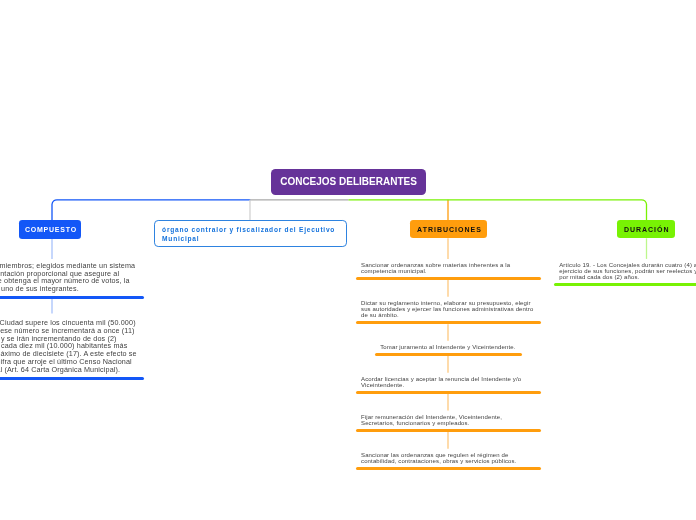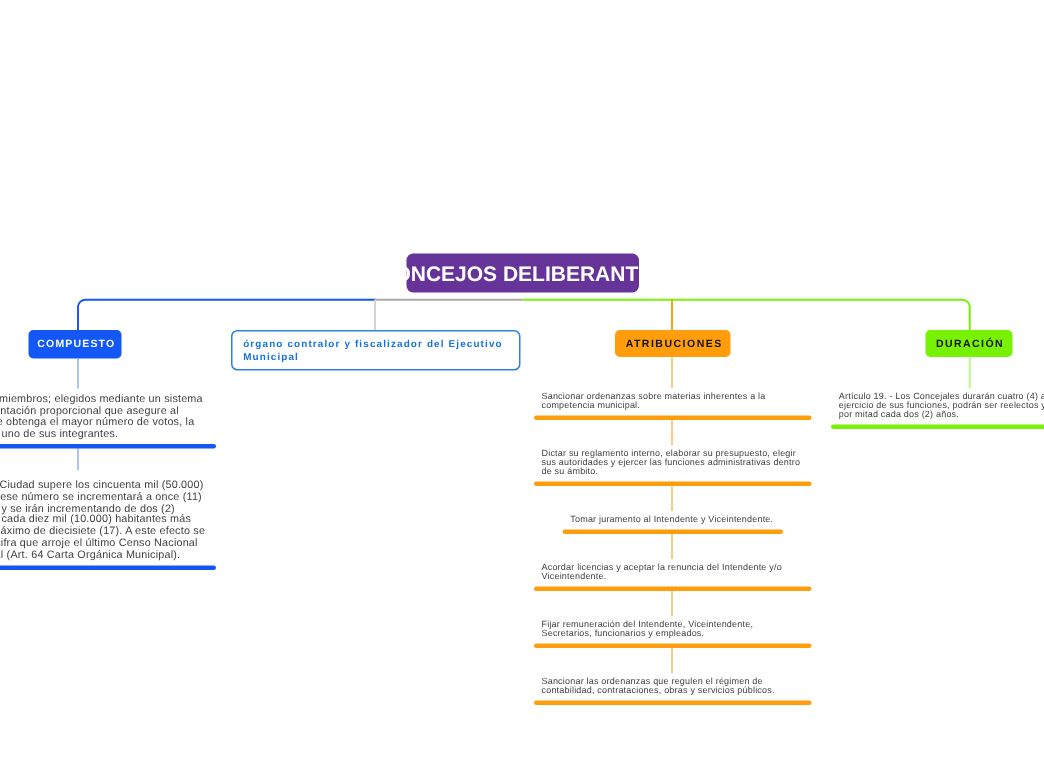--- a/index.html
+++ b/index.html
@@ -1,20 +1,20 @@
 <!DOCTYPE html>
 <html><head>
 <meta charset="utf-8">
 <style>
   html,body{margin:0;padding:0;}
   body{width:696px;height:520px;background:#ffffff;font-family:"Liberation Sans",sans-serif;overflow:hidden;-webkit-font-smoothing:antialiased;}
   .stage{position:absolute;left:0;top:0;width:696px;height:520px;}
   svg.wires{position:absolute;left:0;top:0;width:696px;height:520px;overflow:visible;}
   .node{position:absolute;border-radius:3.2px;display:flex;align-items:center;justify-content:center;text-align:center;white-space:nowrap;z-index:5;}
-  #root-node{left:271px;top:168.6px;width:155px;height:26.3px;background:#663399;color:#fff;font-weight:bold;font-size:14px;letter-spacing:0px;border-radius:4.5px;}
+  #root-node{left:271px;top:168.6px;width:155px;height:26.3px;background:#663399;color:#fff;font-weight:bold;font-size:10px;letter-spacing:0px;border-radius:4.5px;}
   #n-compuesto{left:19.4px;top:220px;width:62.1px;height:18.5px;padding-left:0.9px;box-sizing:border-box;background:#1357f7;color:#fff;font-weight:bold;font-size:7px;letter-spacing:.78px;}
   #n-atribuciones{left:410.2px;top:220.3px;width:77px;height:18px;padding-left:1.6px;box-sizing:border-box;background:#ff9d0d;color:#111;font-weight:bold;font-size:7px;letter-spacing:1px;}
   #n-duracion{left:617px;top:220.3px;width:58.4px;height:18px;padding-left:1px;box-sizing:border-box;background:#78f204;color:#111;font-weight:bold;font-size:7px;letter-spacing:.97px;}
   #n-organo{left:154.3px;top:219.7px;width:192.6px;height:27.8px;background:#fff;border:1.35px solid #2e83e0;color:#1472dc;font-weight:bold;font-size:6.6px;
             letter-spacing:.76px;text-align:left;justify-content:flex-start;align-items:center;
             padding:1.2px 0 0 6.8px;box-sizing:border-box;line-height:9.4px;white-space:normal;border-radius:4.2px;}
   .leaf{position:absolute;font-size:6px;letter-spacing:.135px;color:#3f3f3f;line-height:5.95px;z-index:4;background:#fff;}
   .leaf.big{font-size:7.2px;line-height:7.8px;width:174px;}
   .rule{position:absolute;height:3px;border-radius:1.6px;z-index:6;}
 </style>

